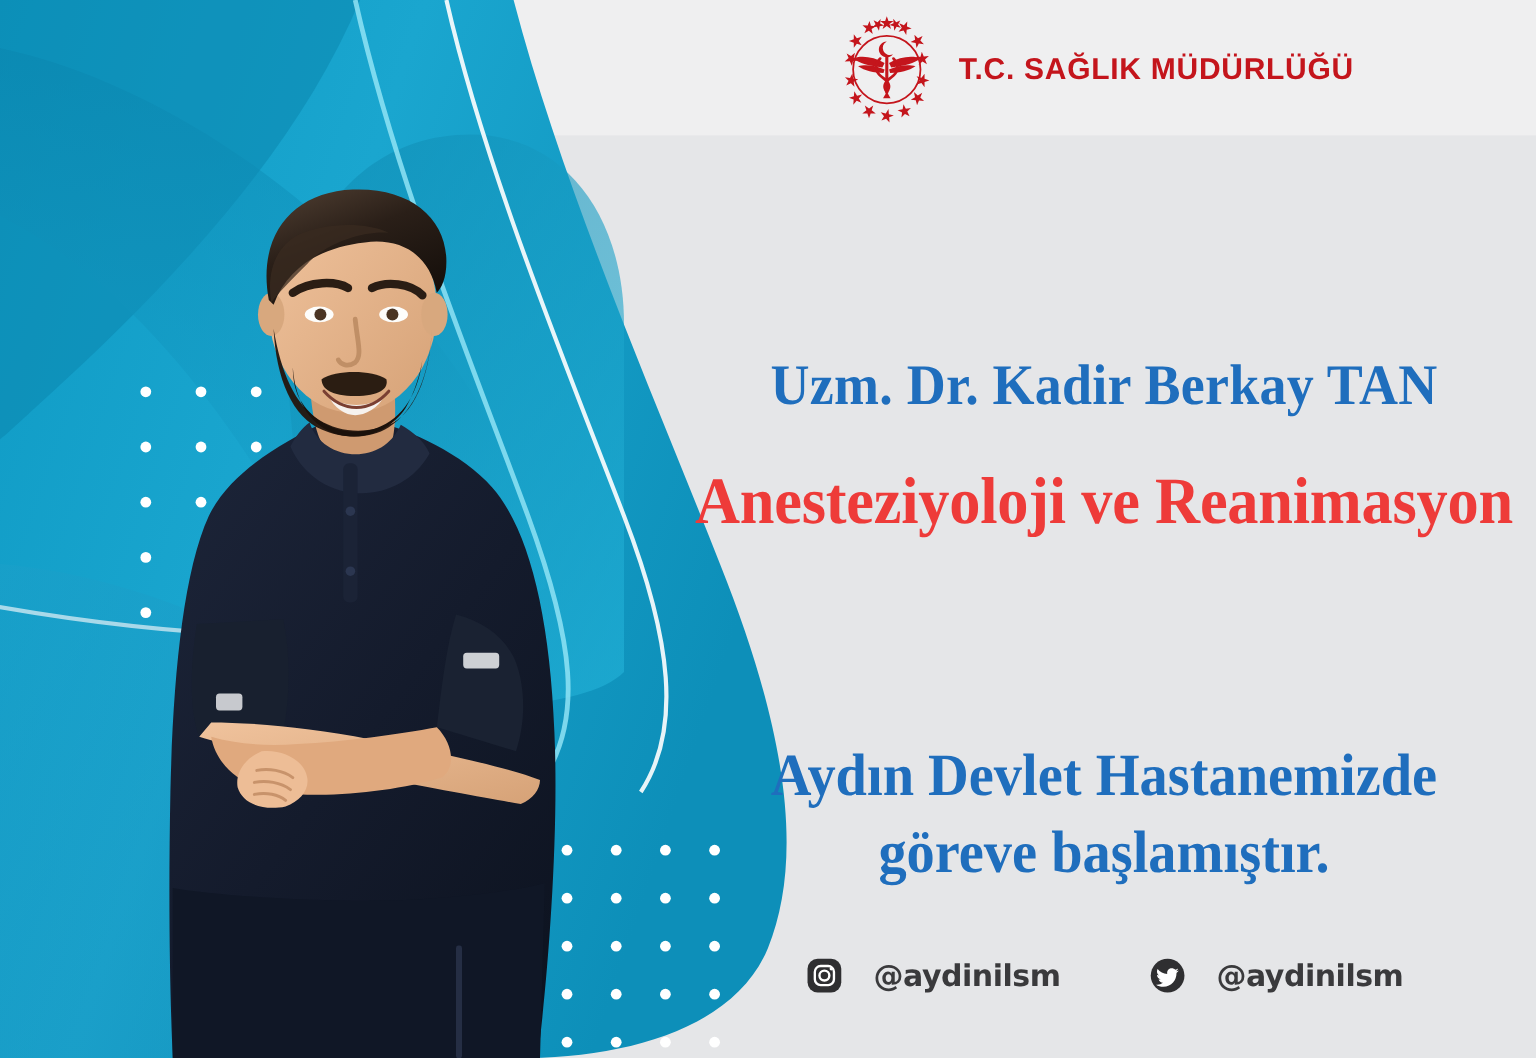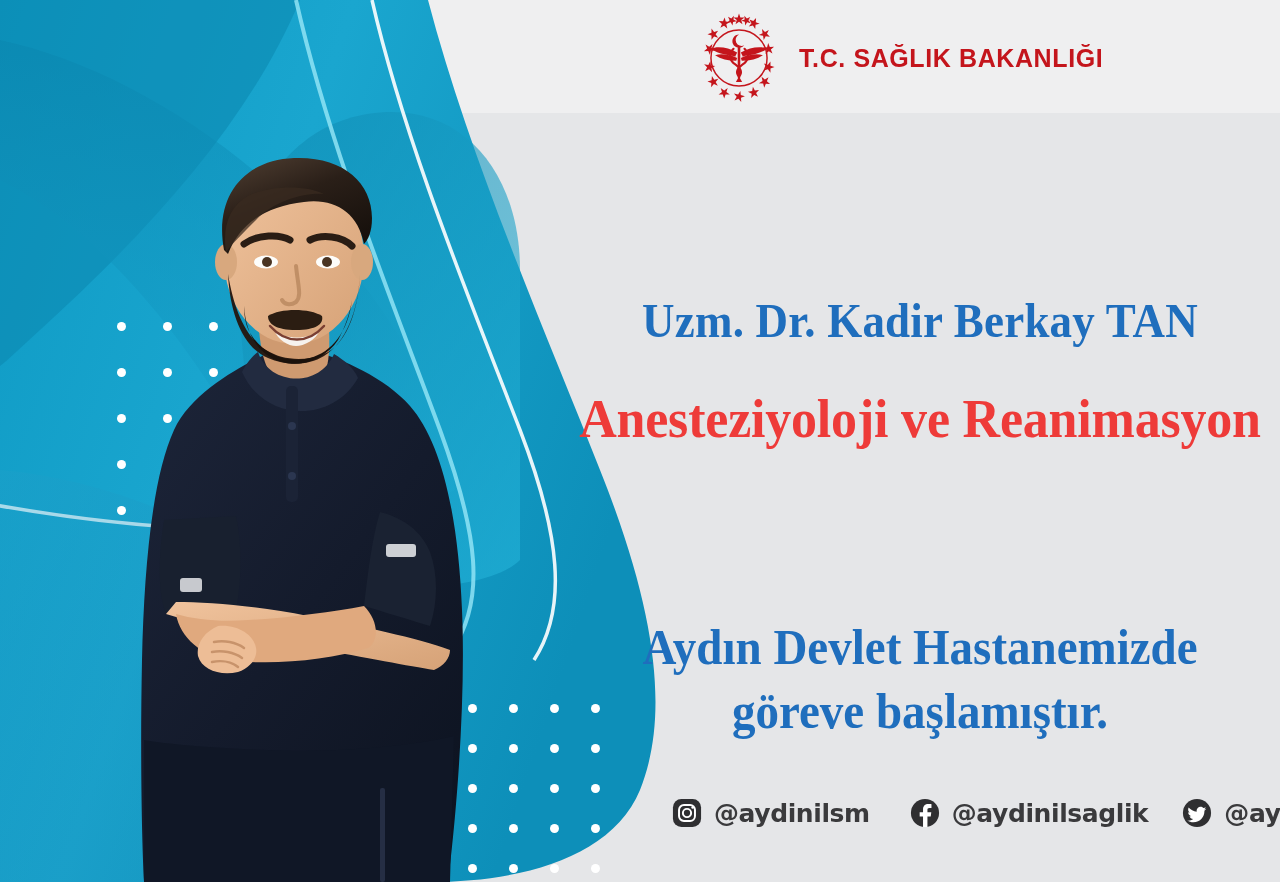--- a/index.html
+++ b/index.html
@@ -87,21 +87,21 @@
   
   .social-bar{
     position:absolute;left:672px;top:791px;height:44px;
     display:flex;align-items:center;
   }
   .soc{display:flex;align-items:center;}
   .soc-ico{width:30px;height:30px;flex:0 0 30px;display:block;}
   .soc-handle{
     font-family:"DejaVu Sans",sans-serif;
     font-size:25px;font-weight:bold;color:#3a3a3c;
-    margin-left:12px;white-space:nowrap;letter-spacing:-.4px;
+    margin-left:26px;white-space:nowrap;letter-spacing:-.4px;
   }
   .sp1{width:40px;}
   .sp2{width:34px;}
 </style>
 </head>
 <body>
 
 <div id="poster">
 
   <div class="grey-header"></div>
@@ -424,21 +424,21 @@
         <path d="M48,44 C38,38 26,37 19,40 C25,44 34,47 46,48 Z"></path>
         <path d="M52,44 C62,38 74,37 81,40 C75,44 66,47 54,48 Z"></path>
         <path d="M48,50 C40,46 30,45 24,47 C30,51 38,53 47,53 Z"></path>
         <path d="M52,50 C60,46 70,45 76,47 C70,51 62,53 53,53 Z"></path>
 
         <path d="M44,40 C38,46 40,53 46,57 C52,61 54,66 50,70" fill="none" stroke="#c4151c" stroke-width="2.4" stroke-linecap="round"></path>
         <path d="M56,40 C62,46 60,53 54,57 C48,61 46,66 50,70" fill="none" stroke="#c4151c" stroke-width="2.4" stroke-linecap="round"></path>
       </g>
     </svg>
     <div class="logo-text">
-      <div class="logo-title">T.C. SAĞLIK BAKANLIĞI</div>
+      <div class="logo-title">T.C. SAĞLIK MÜDÜRLÜĞÜ</div>
     </div>
   </div>
 
   <div class="txt-col">
     <div class="serif name-line">Uzm. Dr. Kadir Berkay TAN</div>
     <div class="serif dept-line">Anesteziyoloji ve Reanimasyon</div>
     <div class="serif msg-1">Aydın Devlet Hastanemizde</div>
     <div class="serif msg-2">göreve başlamıştır.</div>
   </div>
 
@@ -449,27 +449,20 @@
         <rect x="1" y="1" width="30" height="30" rx="9" fill="#2f2f31"></rect>
         <rect x="7.5" y="7.5" width="17" height="17" rx="5.2" fill="none" stroke="#ffffff" stroke-width="2.1"></rect>
         <circle cx="16" cy="16" r="4.4" fill="none" stroke="#ffffff" stroke-width="2.1"></circle>
         <circle cx="22.1" cy="10" r="1.5" fill="#ffffff"></circle>
       </svg>
       <span class="soc-handle">@aydinilsm</span>
     </div>
 
     <span class="sp1"></span>
 
-    <div class="soc">
-      <svg class="soc-ico" viewBox="0 0 32 32">
-        <circle cx="16" cy="16" r="15" fill="#2f2f31"></circle>
-        <path d="M18.6,31 V19.6 h3.5 l0.6,-4.3 h-4.1 v-2.7 c0,-1.2 0.4,-2 2.1,-2 h2.2 V6.7 C22.5,6.6 21.1,6.5 19.5,6.5 c-3.3,0 -5.6,2 -5.6,5.7 v3.1 h-3.6 v4.3 h3.6 V31 Z" fill="#ffffff"></path>
-      </svg>
-      <span class="soc-handle">@aydinilsaglik</span>
-    </div>
 
     <span class="sp2"></span>
 
     <div class="soc">
       <svg class="soc-ico" viewBox="0 0 32 32">
         <circle cx="16" cy="16" r="15" fill="#2f2f31"></circle>
         <path d="M26,11.4 c-0.75,0.33 -1.55,0.56 -2.4,0.66 c0.86,-0.52 1.52,-1.33 1.83,-2.3
                  c-0.8,0.48 -1.7,0.82 -2.65,1.01 c-0.76,-0.81 -1.84,-1.31 -3.04,-1.31
                  c-2.3,0 -4.16,1.86 -4.16,4.16 c0,0.33 0.04,0.64 0.11,0.95
                  c-3.46,-0.17 -6.52,-1.83 -8.57,-4.35 c-0.36,0.62 -0.56,1.33 -0.56,2.1

